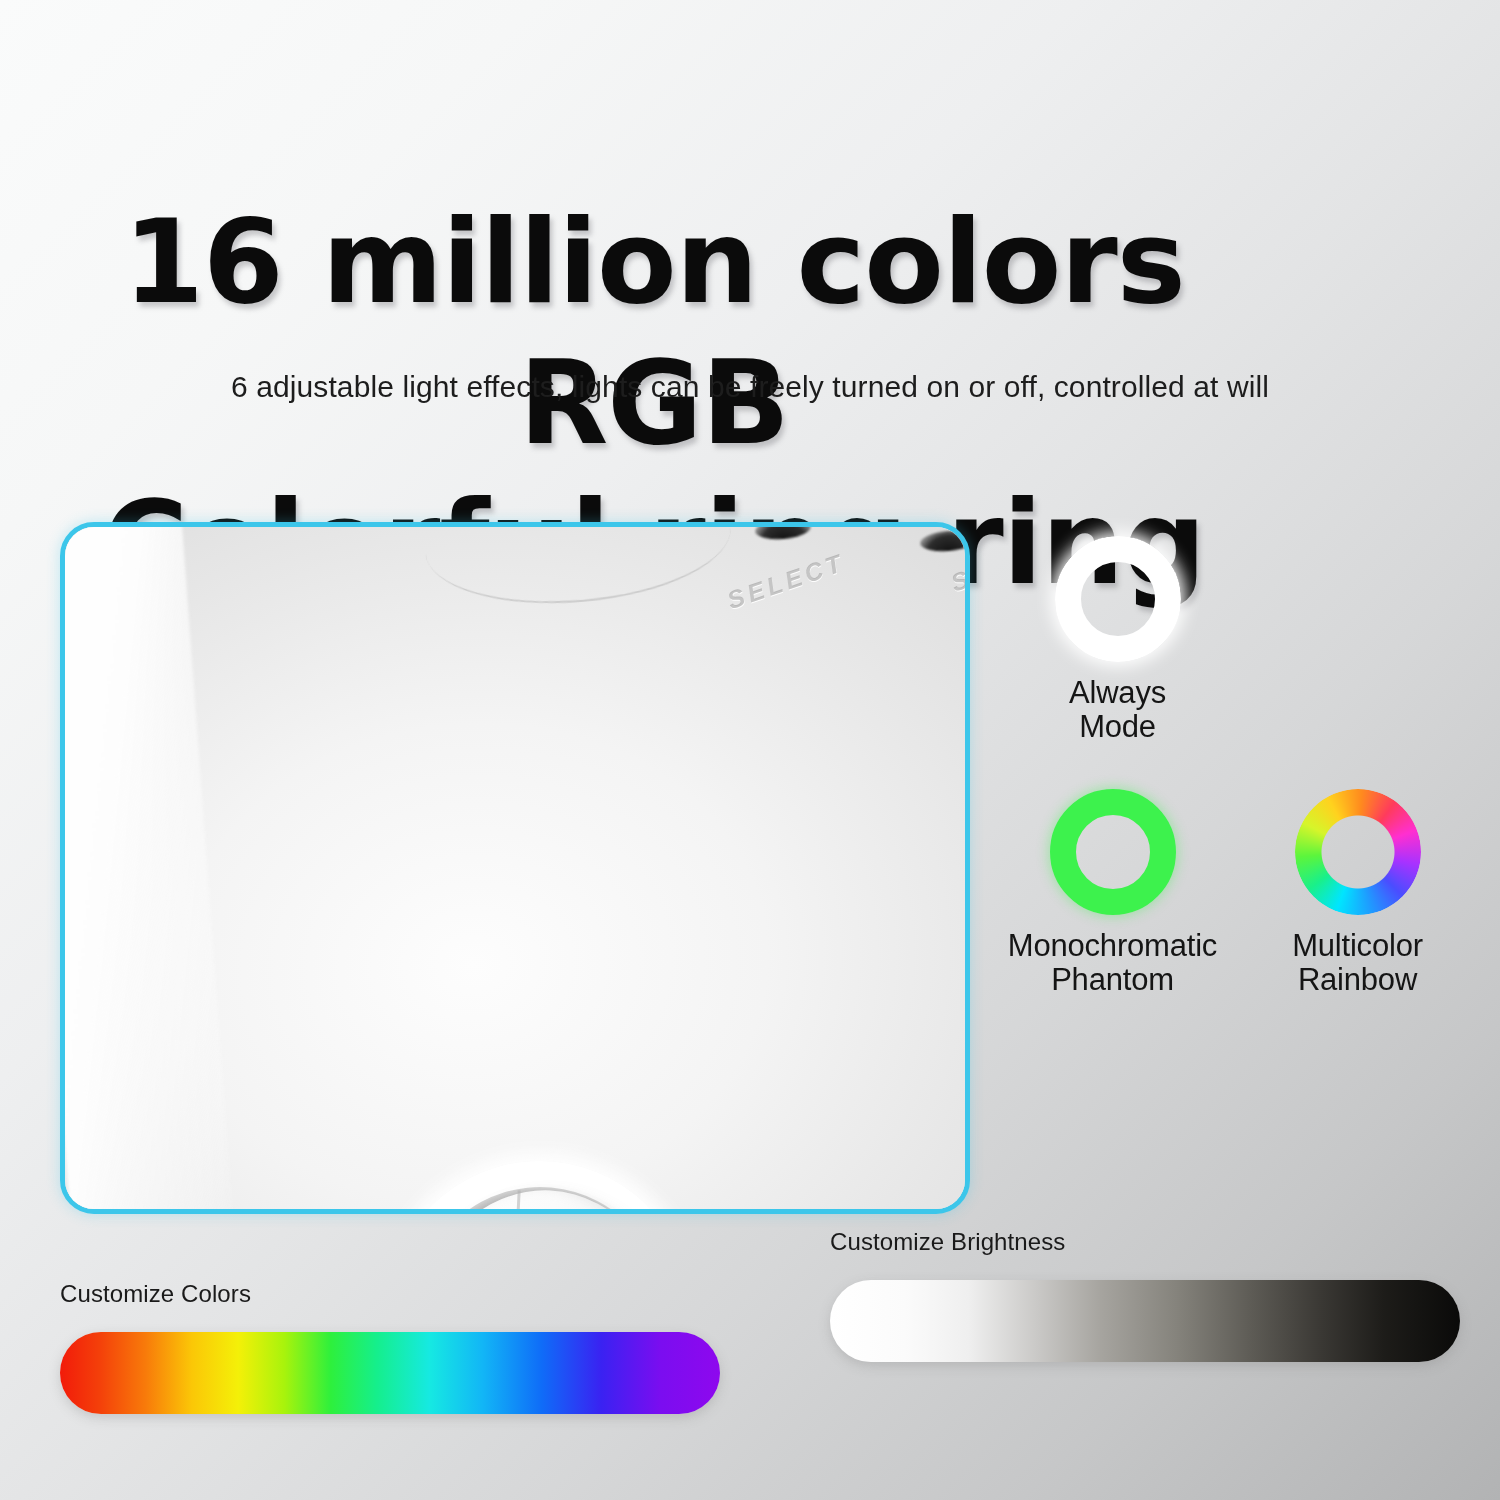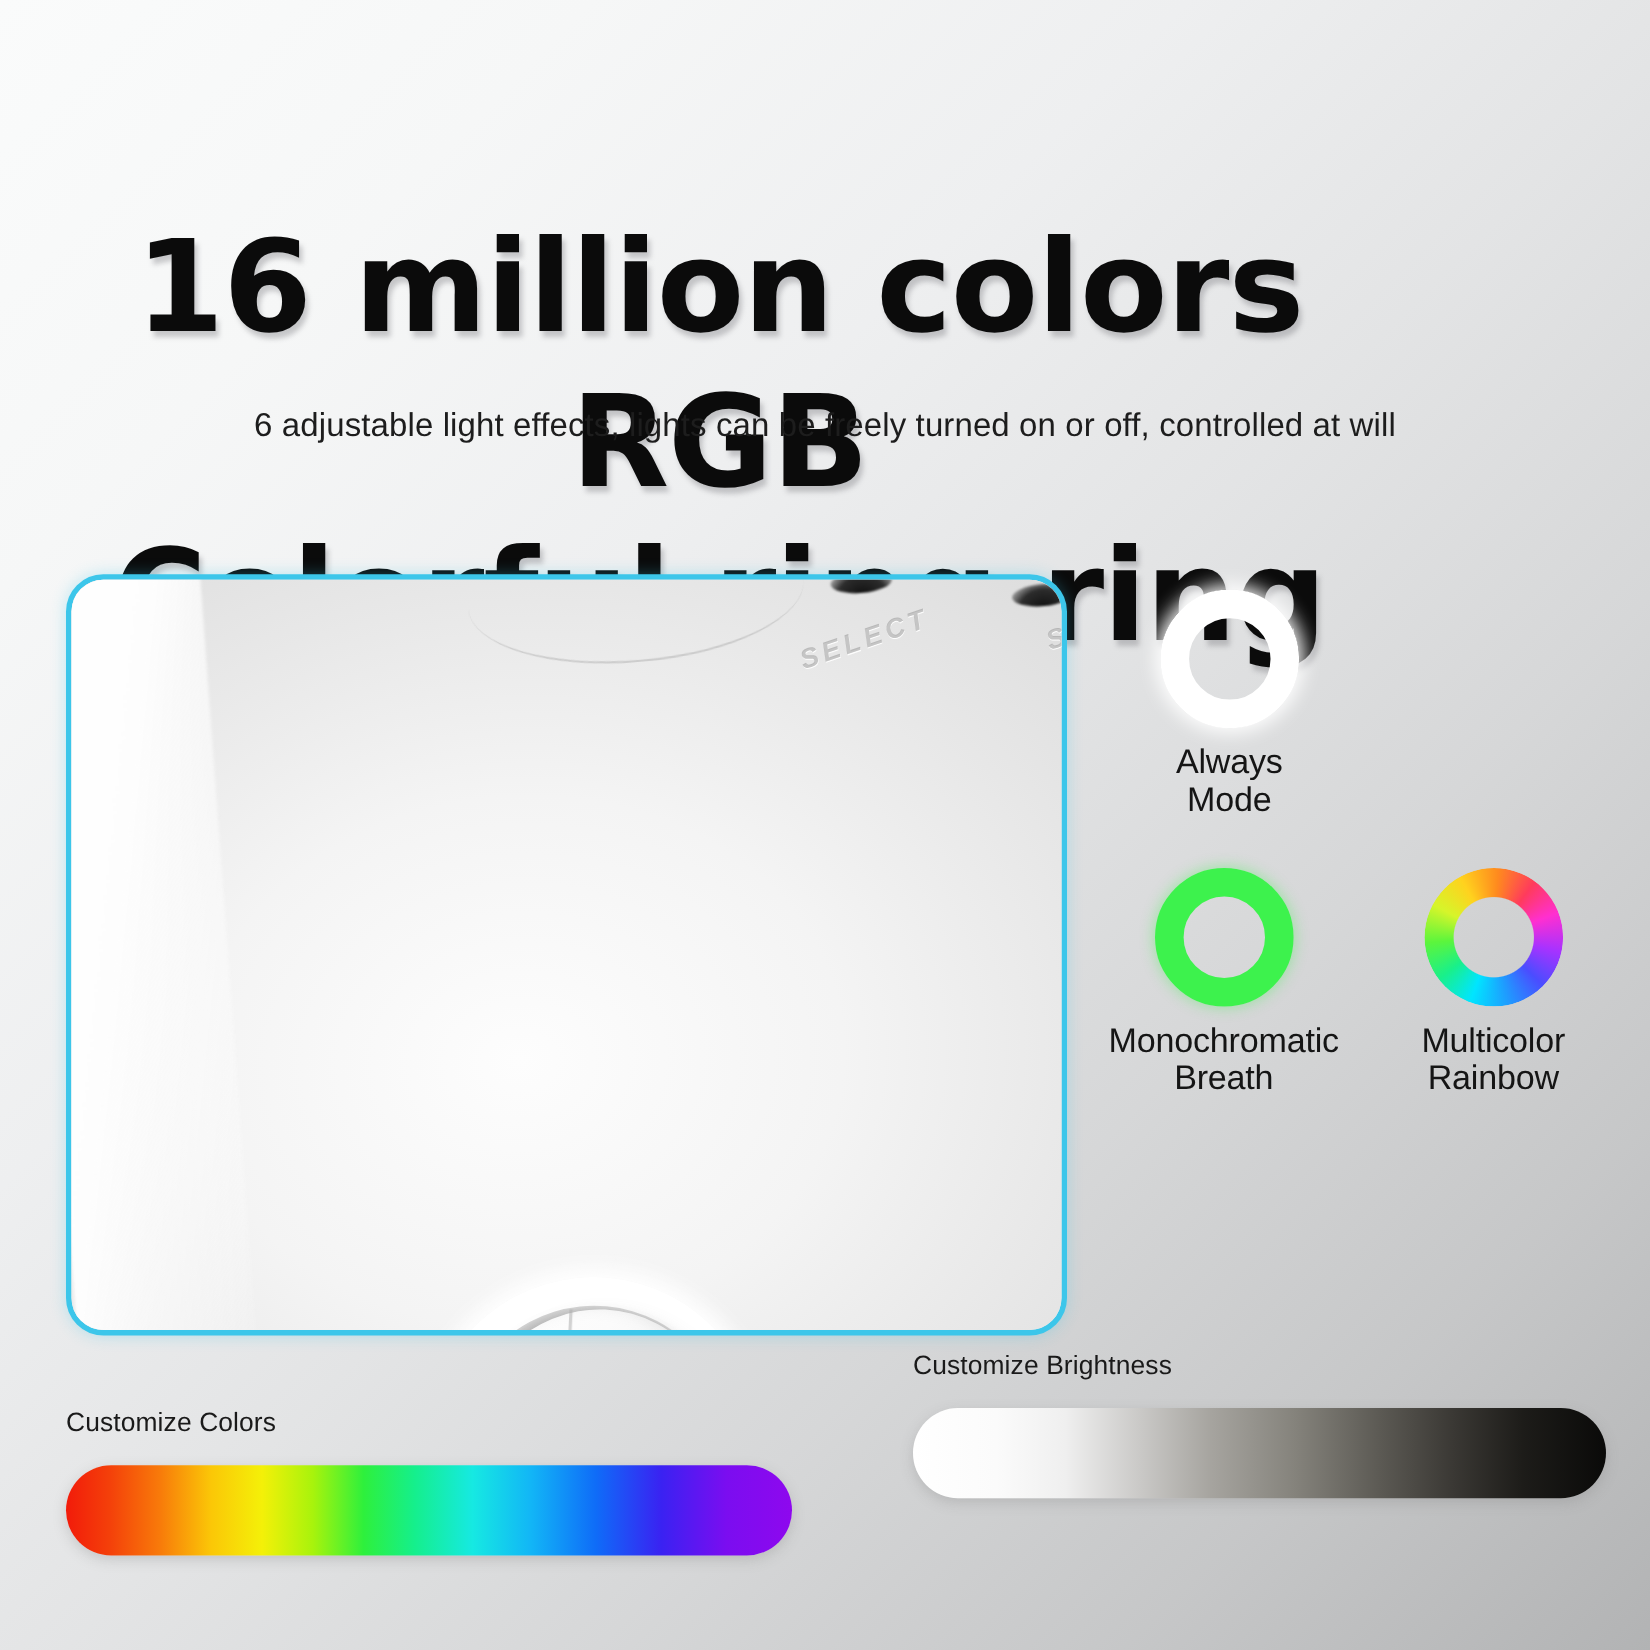--- a/index.html
+++ b/index.html
@@ -297,21 +297,21 @@
     </div>
   </div>
 
   <div class="fx-row">
   </div>
 
   <div class="fx-row">
     <div class="fx-cell">
       <div class="fx-ring ring-mono"></div>
       <div class="fx-label">Monochromatic
-Breath</div>
+Phantom</div>
     </div>
     <div class="fx-cell">
       <div class="fx-ring ring-multi"></div>
       <div class="fx-label">Multicolor
 Rainbow</div>
     </div>
   </div>
 
 </div>
 

